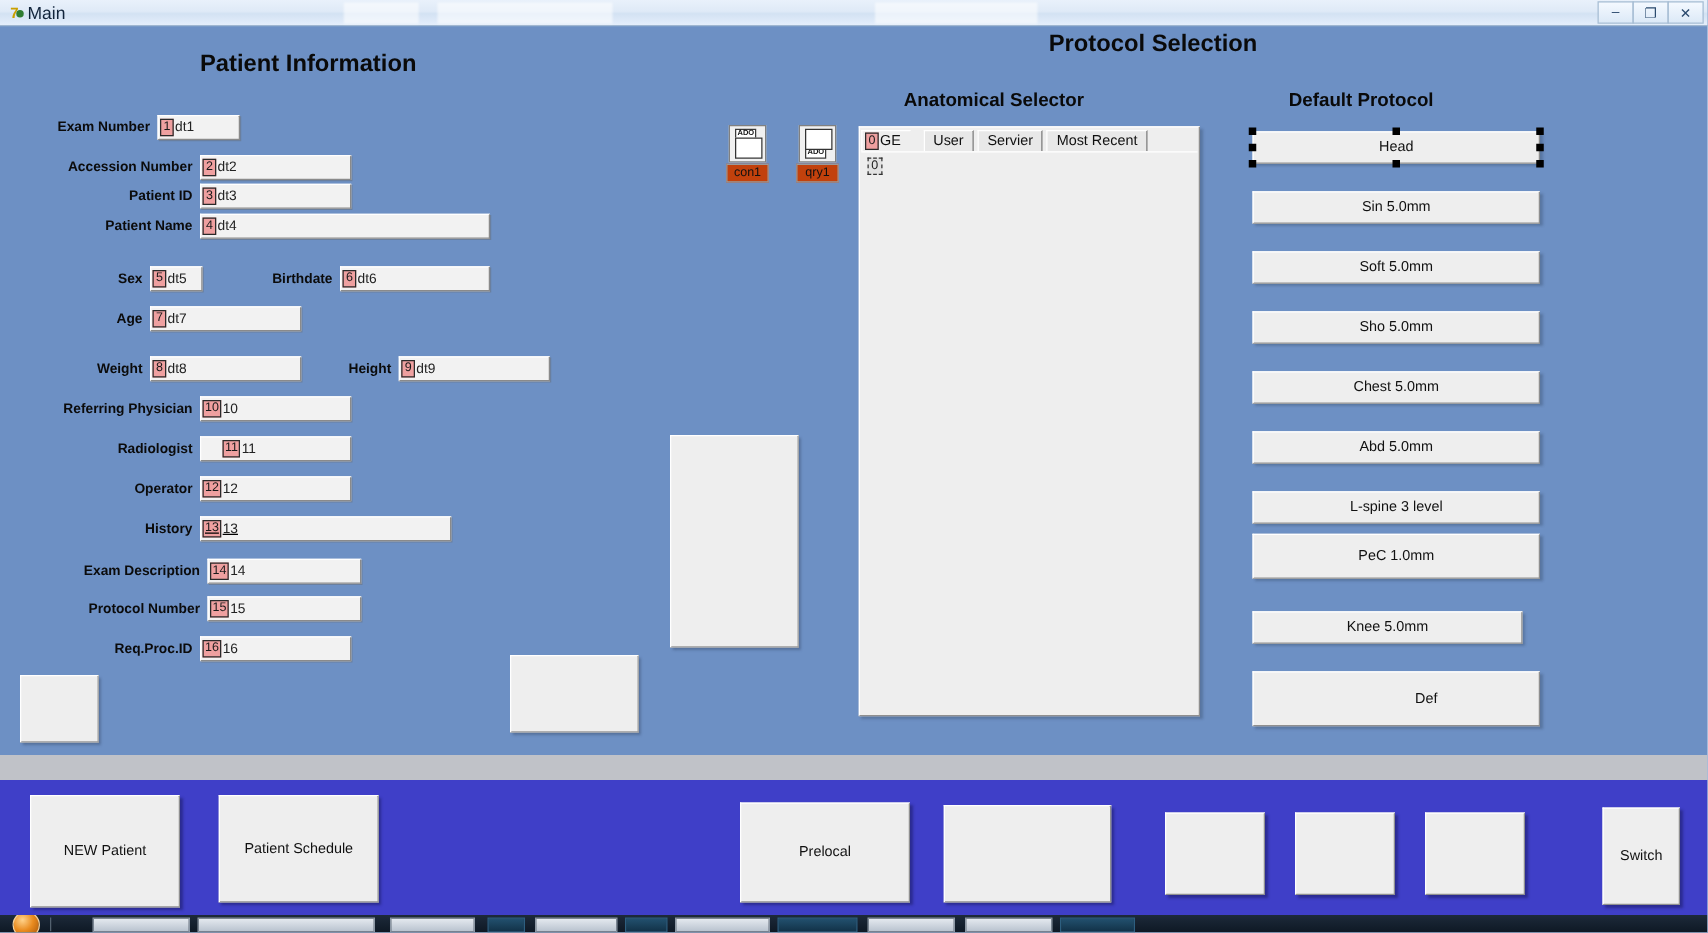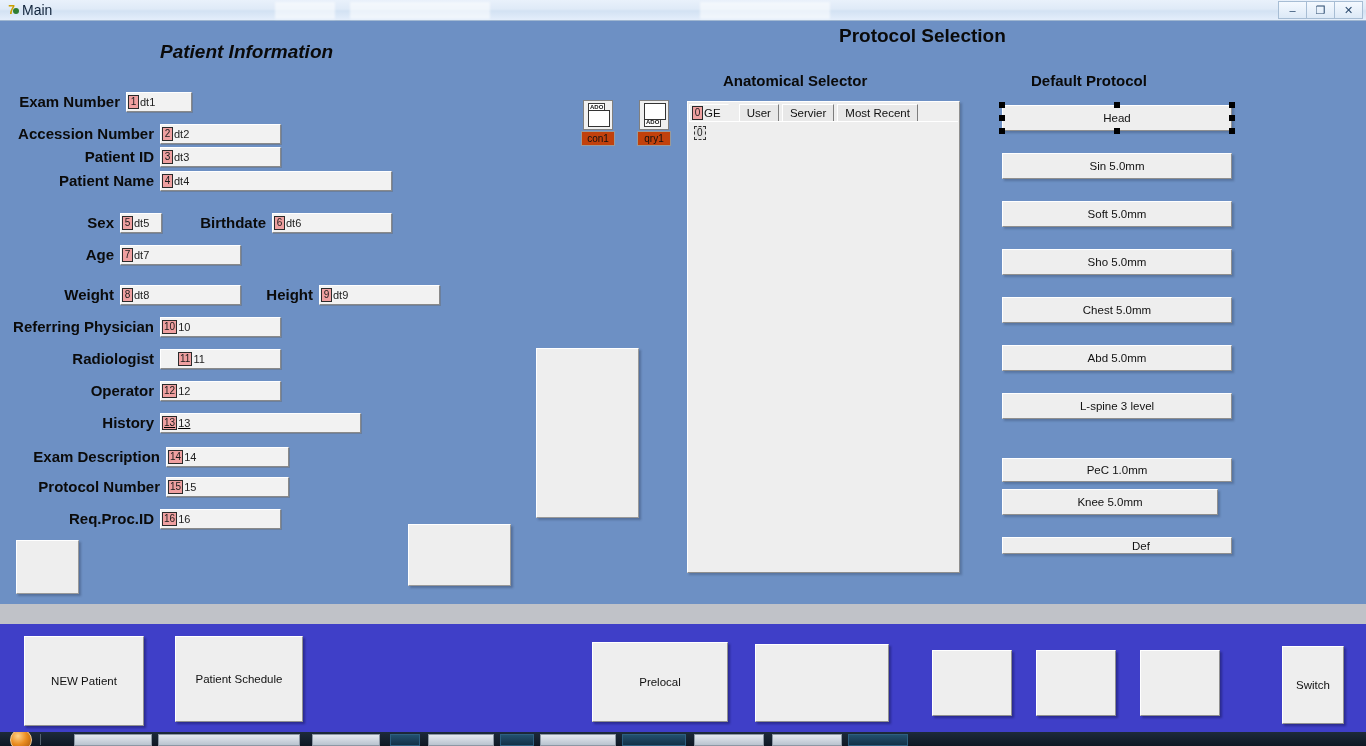--- a/index.html
+++ b/index.html
@@ -90,21 +90,21 @@
     white-space: nowrap;
   }
 
   
   .field-row { position: absolute; height: 20px; }
   .field-label {
     position: absolute;
     right: 100%;
     margin-right: 6px;
     top: 0px;
-    font-size: 15px;
+    font-size: 11px;
     font-weight: bold;
     color: #0b0b0b;
     white-space: nowrap;
     line-height: 20px;
   }
   .field-box {
     position: absolute;
     left: 0; top: 0;
     height: 20px;
     background: #f2f2f2;
@@ -348,21 +348,21 @@
     <div class="title-ghost" style="left:275px;width:60px;"></div>
     <div class="title-ghost" style="left:350px;width:140px;"></div>
     <div class="title-ghost" style="left:700px;width:130px;"></div>
     <div class="win-btns">
       <div class="win-btn">–</div>
       <div class="win-btn">❐</div>
       <div class="win-btn">✕</div>
     </div>
   </div>
 
-  <div class="section-title" style="left:160px;top:41px;font-style:italic;">Patient Information</div>
+  <div class="section-title" style="left:160px;top:41px;">Patient Information</div>
   <div class="section-title" style="left:839px;top:25px;">Protocol Selection</div>
   <div class="sub-title" style="left:723px;top:72px;">Anatomical Selector</div>
   <div class="sub-title" style="left:1031px;top:72px;">Default Protocol</div>
 
   <div id="patient-form">
       <div class="field-row" style="left: 126px; top: 92px;">
         <div class="field-label">Exam Number</div>
         <div class="field-box" style="width: 66px;">
           <div class="badge">1</div>
           <div class="field-value">dt1</div>
@@ -538,27 +538,27 @@
       </div>
       <div class="proto-btn" style="left: 1002px; top: 297px; width: 230px; height: 26px;">
         <span>Chest 5.0mm</span>
       </div>
       <div class="proto-btn" style="left: 1002px; top: 345px; width: 230px; height: 26px;">
         <span>Abd 5.0mm</span>
       </div>
       <div class="proto-btn" style="left: 1002px; top: 393px; width: 230px; height: 26px;">
         <span>L-spine 3 level</span>
       </div>
-      <div class="proto-btn" style="left: 1002px; top: 458px; width: 230px; height: 24px;">
+      <div class="proto-btn" style="left: 1002px; top: 427px; width: 230px; height: 36px;">
         <span>PeC 1.0mm</span>
       </div>
       <div class="proto-btn" style="left: 1002px; top: 489px; width: 216px; height: 26px;">
         <span>Knee 5.0mm</span>
       </div>
-      <div class="proto-btn" style="left: 1002px; top: 537px; width: 230px; height: 17px; padding-left: 48px;">
+      <div class="proto-btn" style="left: 1002px; top: 537px; width: 230px; height: 44px; padding-left: 48px;">
         <span>Def</span>
       </div>
     </div>
 
   <div id="placeholders">
       <div class="panel" style="left: 536px; top: 348px; width: 103px; height: 170px;"></div>
       <div class="panel" style="left: 408px; top: 524px; width: 103px; height: 62px;"></div>
       <div class="panel" style="left: 16px; top: 540px; width: 63px; height: 54px;"></div>
     </div>
 

